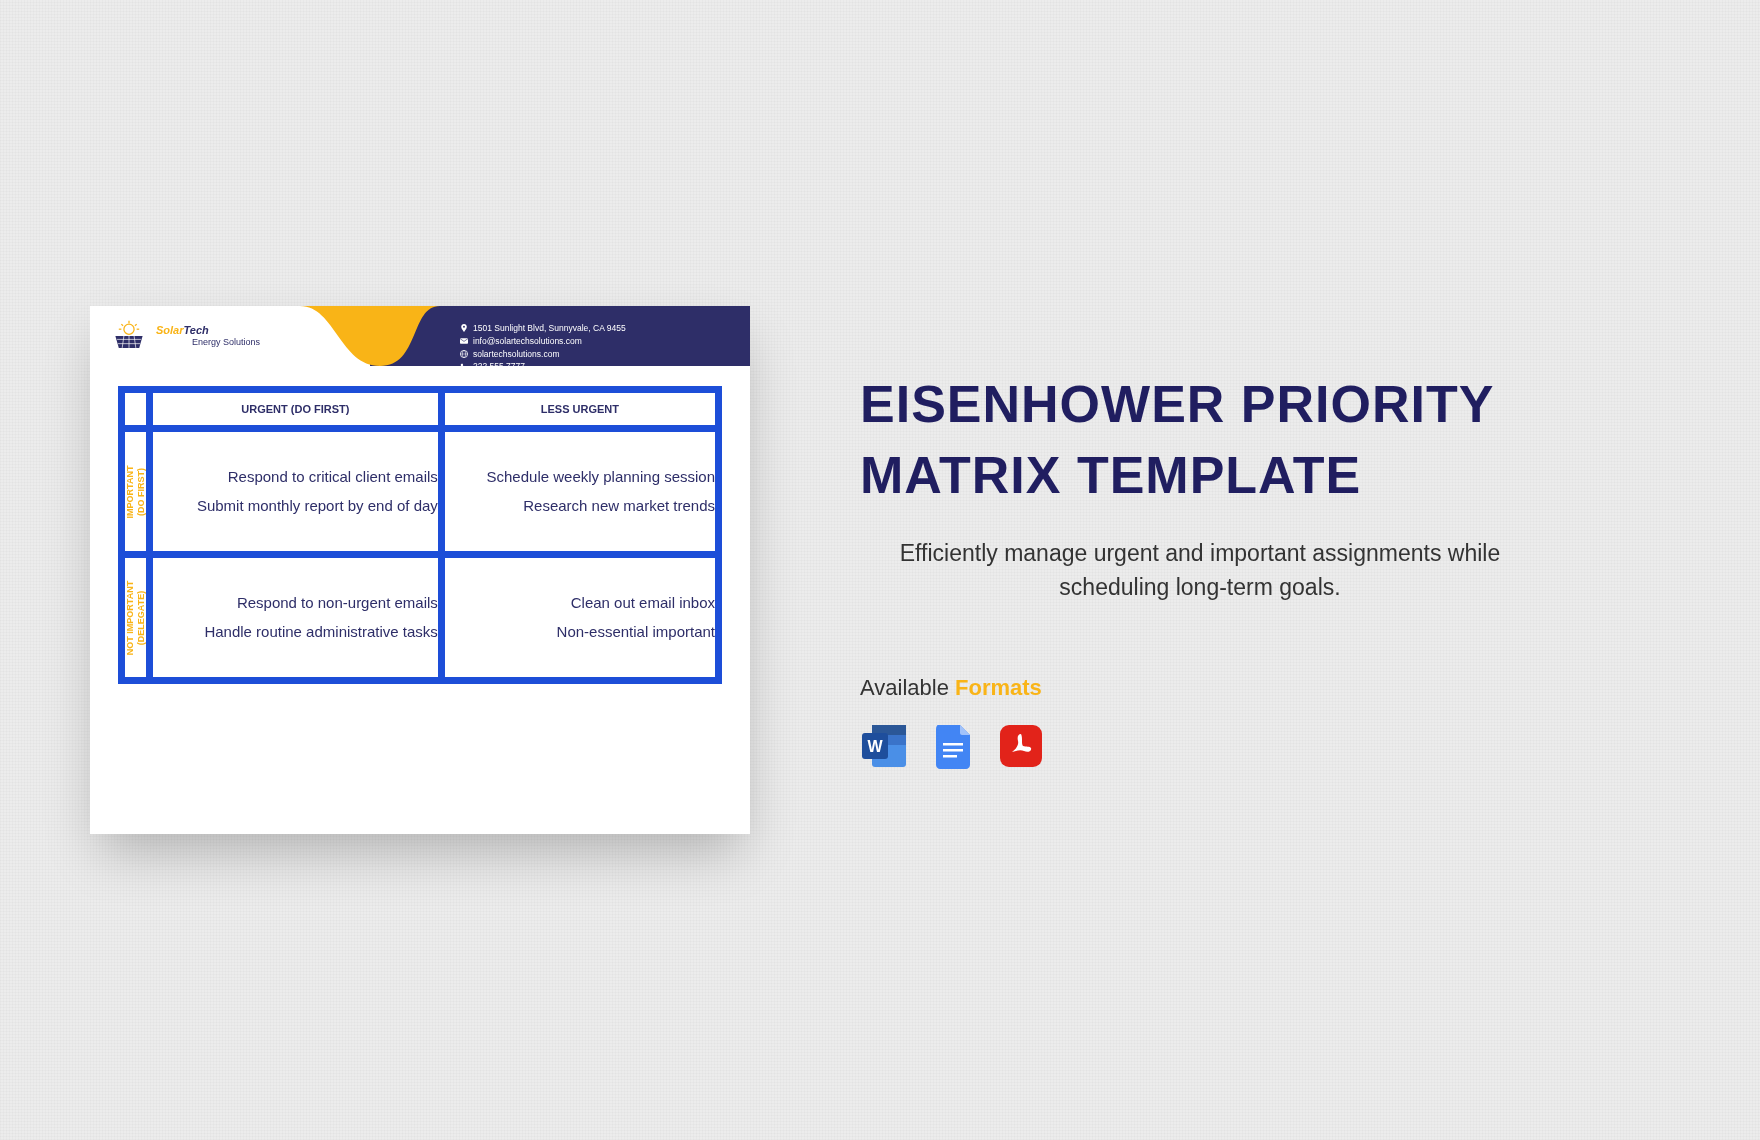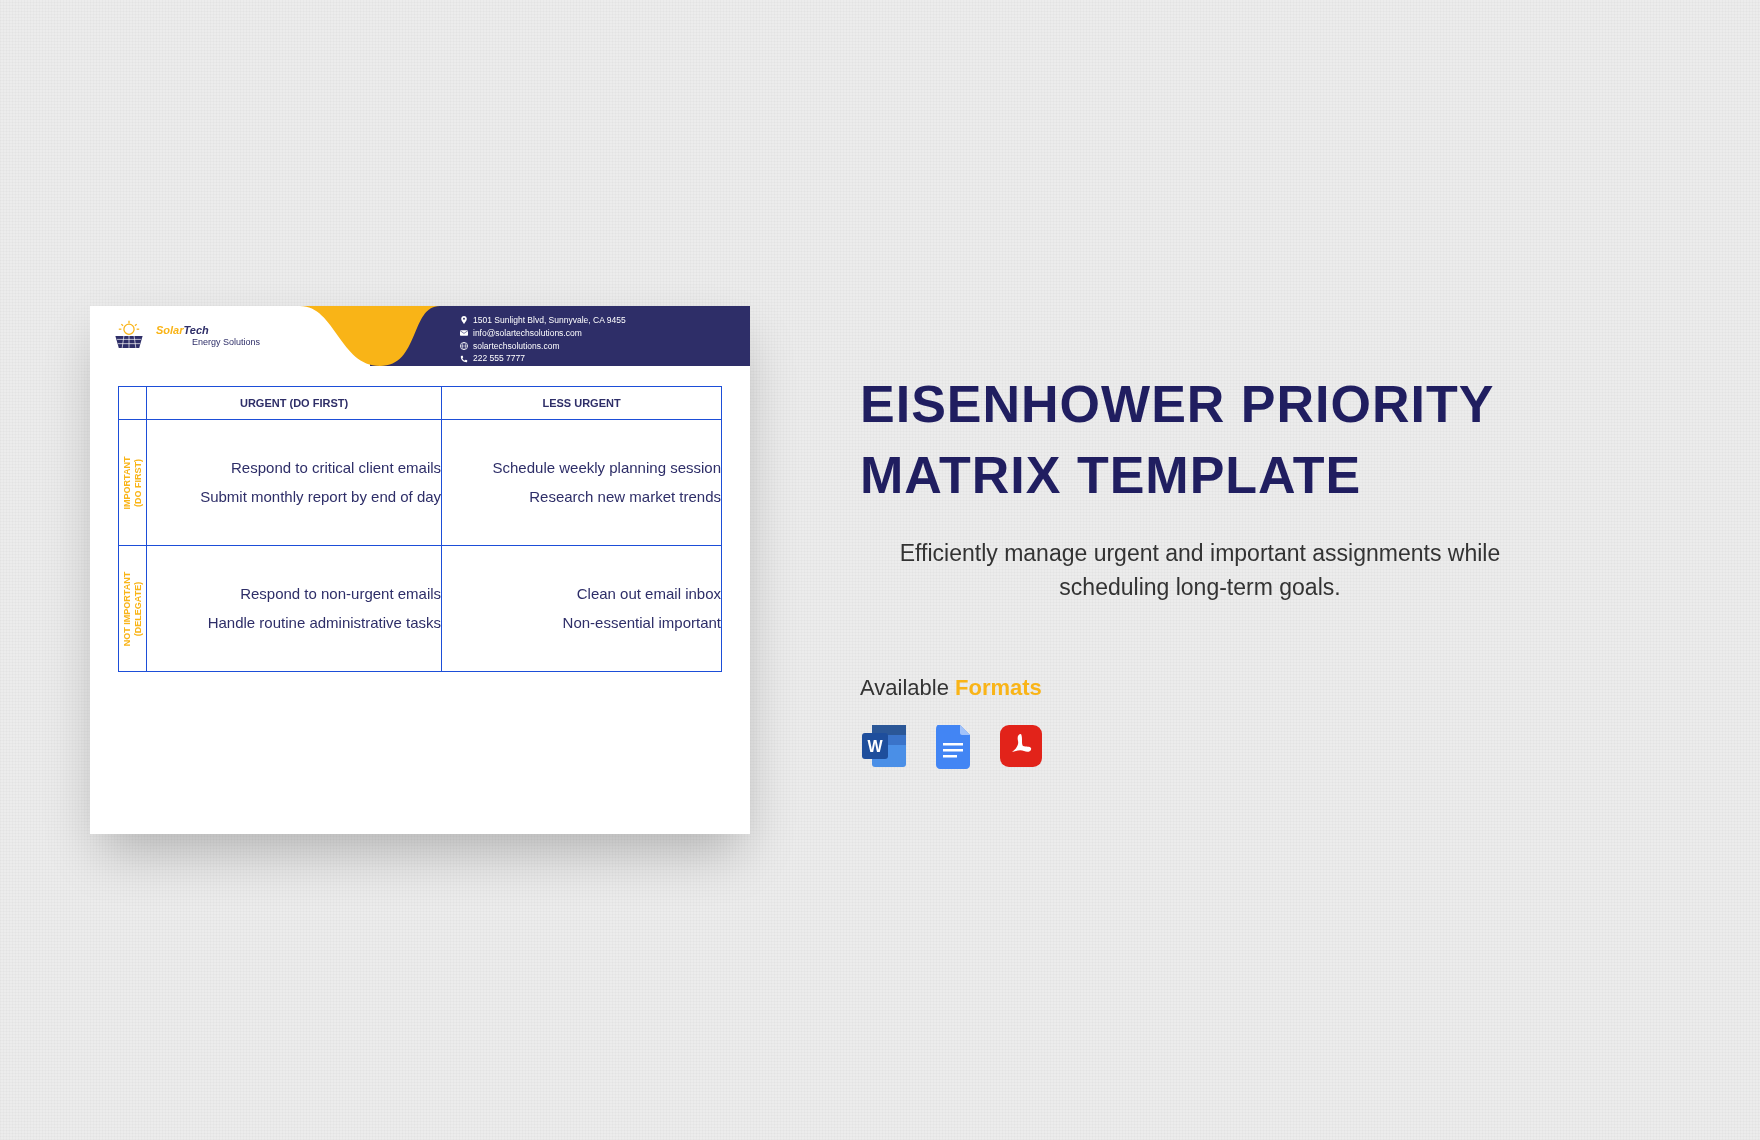--- a/index.html
+++ b/index.html
@@ -9,27 +9,27 @@
 .doc-card{width:660px;height:528px;background:#fff;box-shadow:0 25px 50px -10px rgba(0,0,0,.25);position:relative;margin-right:110px;}
 .doc-header{height:60px;background:#2e2e68;position:relative;overflow:hidden;display:flex;align-items:center;}
 .header-white{position:absolute;left:0;top:0;width:280px;height:60px;background:#fff;clip-path:path("M0 0 H230 C265 0 270 60 310 60 H0 Z");}
 .header-yellow{position:absolute;left:190px;top:0;width:160px;height:60px;background:#f9b417;clip-path:path("M20 0 C55 0 60 60 100 60 C140 60 130 0 160 0 C160 0 40 0 20 0 Z");}
 .logo-block{position:relative;z-index:2;display:flex;align-items:center;padding-left:22px;}
 .logo-icon{width:34px;height:34px;margin-right:10px;}
 .logo-text{font-size:11px;line-height:1.2;}
 .logo-text .l1{color:#f9b417;font-weight:700;font-style:italic;}
 .logo-text .l1 b{color:#2e2e68;font-weight:700;}
 .logo-text .l2{color:#2e2e68;font-size:9px;padding-left:36px;}
-.header-info{position:absolute;left:370px;top:8px;z-index:2;color:#fff;font-size:8.5px;line-height:1.5;}
+.header-info{position:absolute;left:370px;top:16px;z-index:2;color:#fff;font-size:8.5px;line-height:1.5;}
 .header-info .row{display:flex;align-items:center;gap:5px;}
 .hi-icon{width:8px;height:8px;display:inline-flex;}
 .doc-body{padding:20px 28px;}
 .matrix-title{text-align:center;color:#2e2e68;font-weight:700;font-size:16px;letter-spacing:.5px;margin-bottom:14px;}
 .matrix{width:100%;border-collapse:collapse;}
-.matrix th,.matrix td{border:1px solid #1d4ed8;}
+.matrix th,.matrix td{border:7px solid #1d4ed8;}
 .matrix .colhead{font-size:11px;font-weight:700;color:#2e2e68;text-align:center;padding:10px 6px;background:#fff;}
 .matrix .rowhead{width:28px;background:#fff;position:relative;}
 .rowhead .rlabel{position:absolute;left:50%;top:50%;transform:translate(-50%,-50%) rotate(-90deg);white-space:nowrap;font-size:9px;font-weight:700;color:#f9b417;text-align:center;line-height:1.2;}
 .matrix .cell{height:126px;text-align:right;vertical-align:middle;font-size:15px;color:#2e2e68;line-height:1.9;}
 .matrix .corner{background:#fff;}
 .right{flex:1;max-width:680px;}
 .title{font-family:"Arial Black",Arial,sans-serif;font-weight:900;font-size:52px;line-height:1.35;color:#201e60;letter-spacing:1px;margin-bottom:26px;}
 .desc{font-size:23px;line-height:1.5;color:#333;margin-bottom:70px;text-align:center;}
 .avail{font-size:22px;color:#333;margin-bottom:20px;}
 .avail .hl{color:#f9b417;font-weight:700;}

